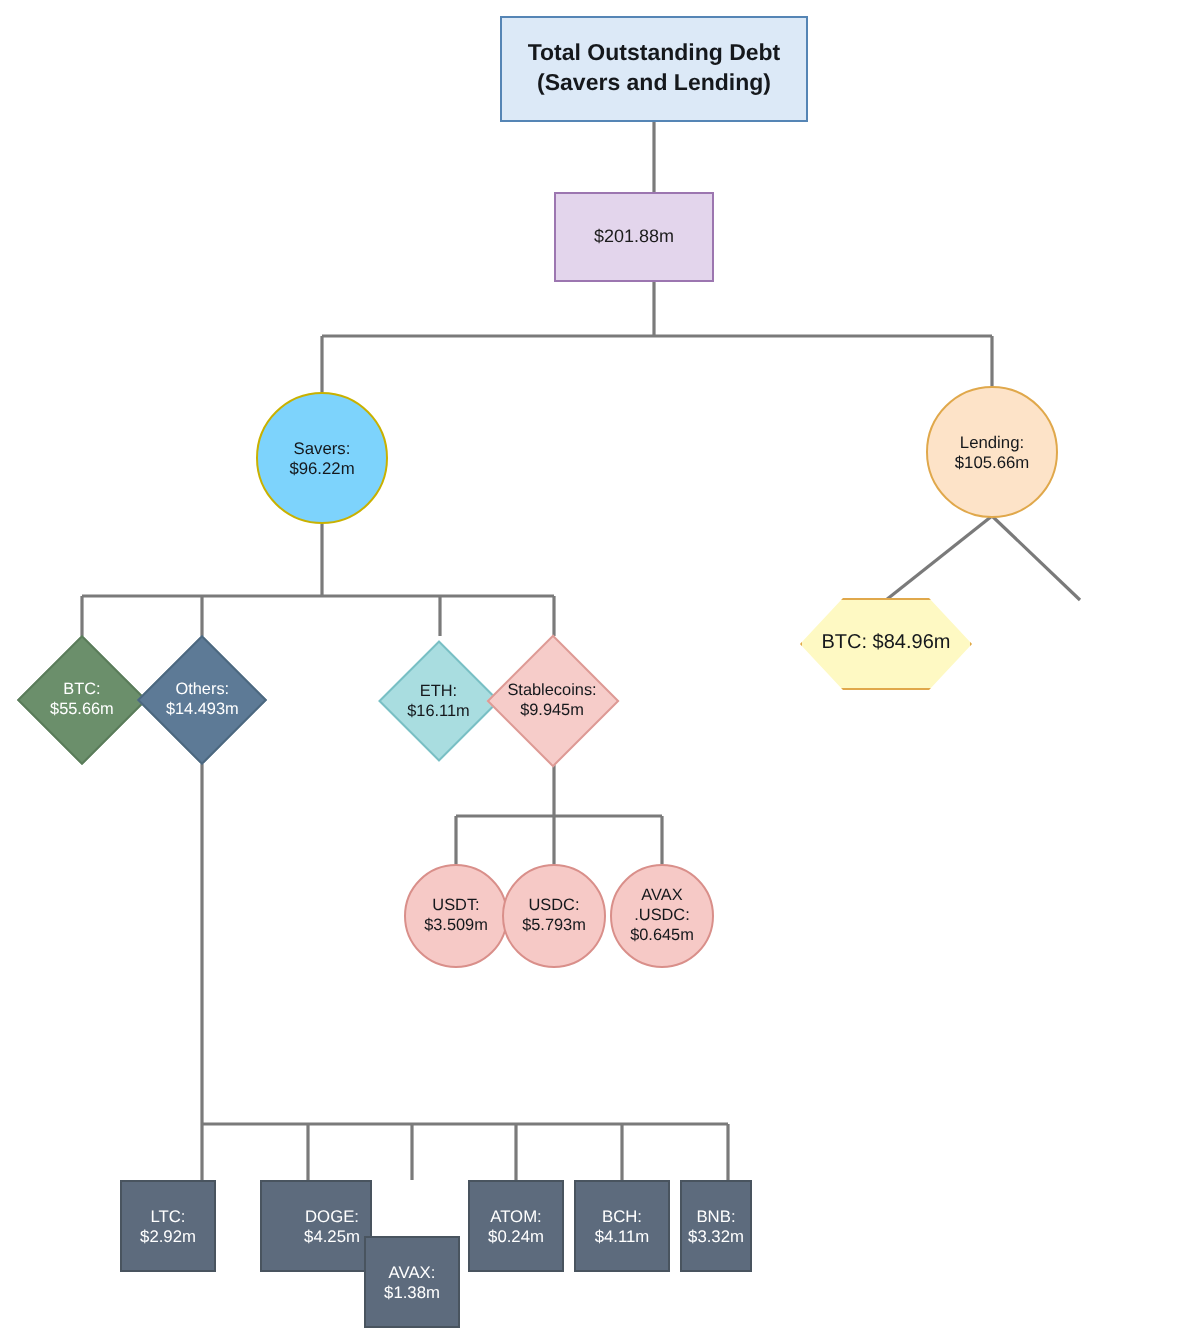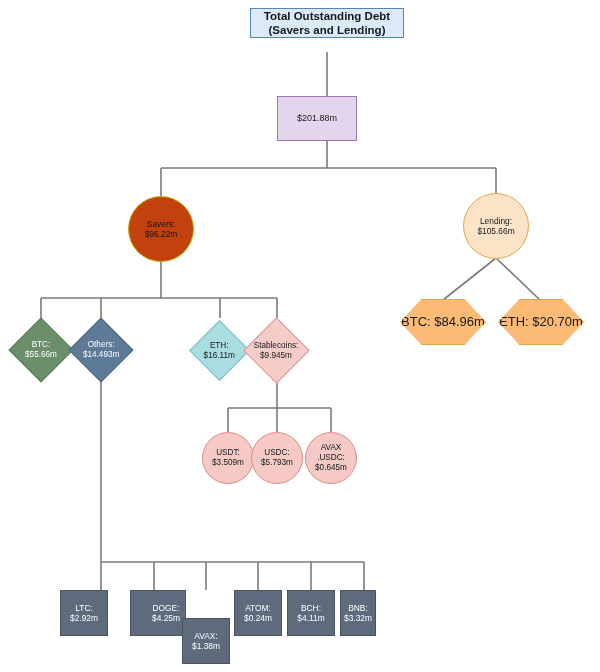--- a/index.html
+++ b/index.html
@@ -52,21 +52,21 @@
   
   .n-total {
     background: #e3d5ec;
     border: 1.4px solid #9c76b0;
     color: #1c1c1c;
     font-size: 9px;
   }
 
   
   .n-circle-yellow {
-    background: #c2410c;
+    background: #7dd3fc;
     border: 1.3px solid #c9b100;
     border-radius: 50%;
     color: #15181c;
     font-size: 8.4px;
     justify-content: center;
   }
 
   
   .n-circle-orange {
     background: #fde3c8;
@@ -80,24 +80,24 @@
   .n-circle-pink {
     background: #f6c9c6;
     border: 1.3px solid #d98f8a;
     border-radius: 50%;
     color: #15181c;
     font-size: 8.2px;
   }
 
   
   .n-hex {
-    background: #fdba74;
+    background: #fef9c3;
     border: 1.3px solid #e0a84b;
     color: #15181c;
-    font-size: 13px;
+    font-size: 10px;
     clip-path: polygon(25% 0%, 75% 0%, 100% 50%, 75% 100%, 25% 100%, 0% 50%);
     text-align: center;
   }
 
   
   .n-diamond {
     transform: rotate(45deg);
     box-sizing: border-box;
   }
   .n-diamond .lbl {
@@ -155,44 +155,41 @@
       <path d="M101,562 L364,562"></path>
       <path d="M101,562 L101,590"></path>
       <path d="M154,562 L154,590"></path>
       <path d="M206,562 L206,590"></path>
       <path d="M258,562 L258,590"></path>
       <path d="M311,562 L311,590"></path>
       <path d="M364,562 L364,590"></path>
     </g>
   </svg>
 
-  <div class="node n-root" style="left:250px; top:8px; width:154px; height:30px;">
+  <div class="node n-root" style="left:250px; top:8px; width:154px; height:53px;">
     <span class="lbl">Total Outstanding Debt
 (Savers and Lending)</span>
   </div>
 
   <div class="node n-total" style="left:277px; top:96px; width:80px; height:45px;">
     <span class="lbl">$201.88m</span>
   </div>
 
   <div class="node n-circle-yellow" style="left:128px; top:196px; width:66px; height:66px;">
     <span class="lbl">Savers:
 $96.22m</span>
   </div>
 
   <div class="node n-circle-orange" style="left:463px; top:193px; width:66px; height:66px;">
     <span class="lbl">Lending:
 $105.66m</span>
   </div>
 
   <div class="node n-hex" style="left:400px; top:299px; width:86px; height:46px;">
     <span class="lbl">BTC: $84.96m</span>
-  </div>
-  <div class="node n-hex" style="left:498px; top:299px; width:86px; height:46px;">
-    <span class="lbl">ETH: $20.70m</span>
   </div>
 
   <div class="node n-diamond d-green" style="left:18px; top:327px; width:46px; height:46px;">
     <span class="lbl">BTC:
 $55.66m</span>
   </div>
   <div class="node n-diamond d-slate" style="left:78px; top:327px; width:46px; height:46px;">
     <span class="lbl">Others:
 $14.493m</span>
   </div>

